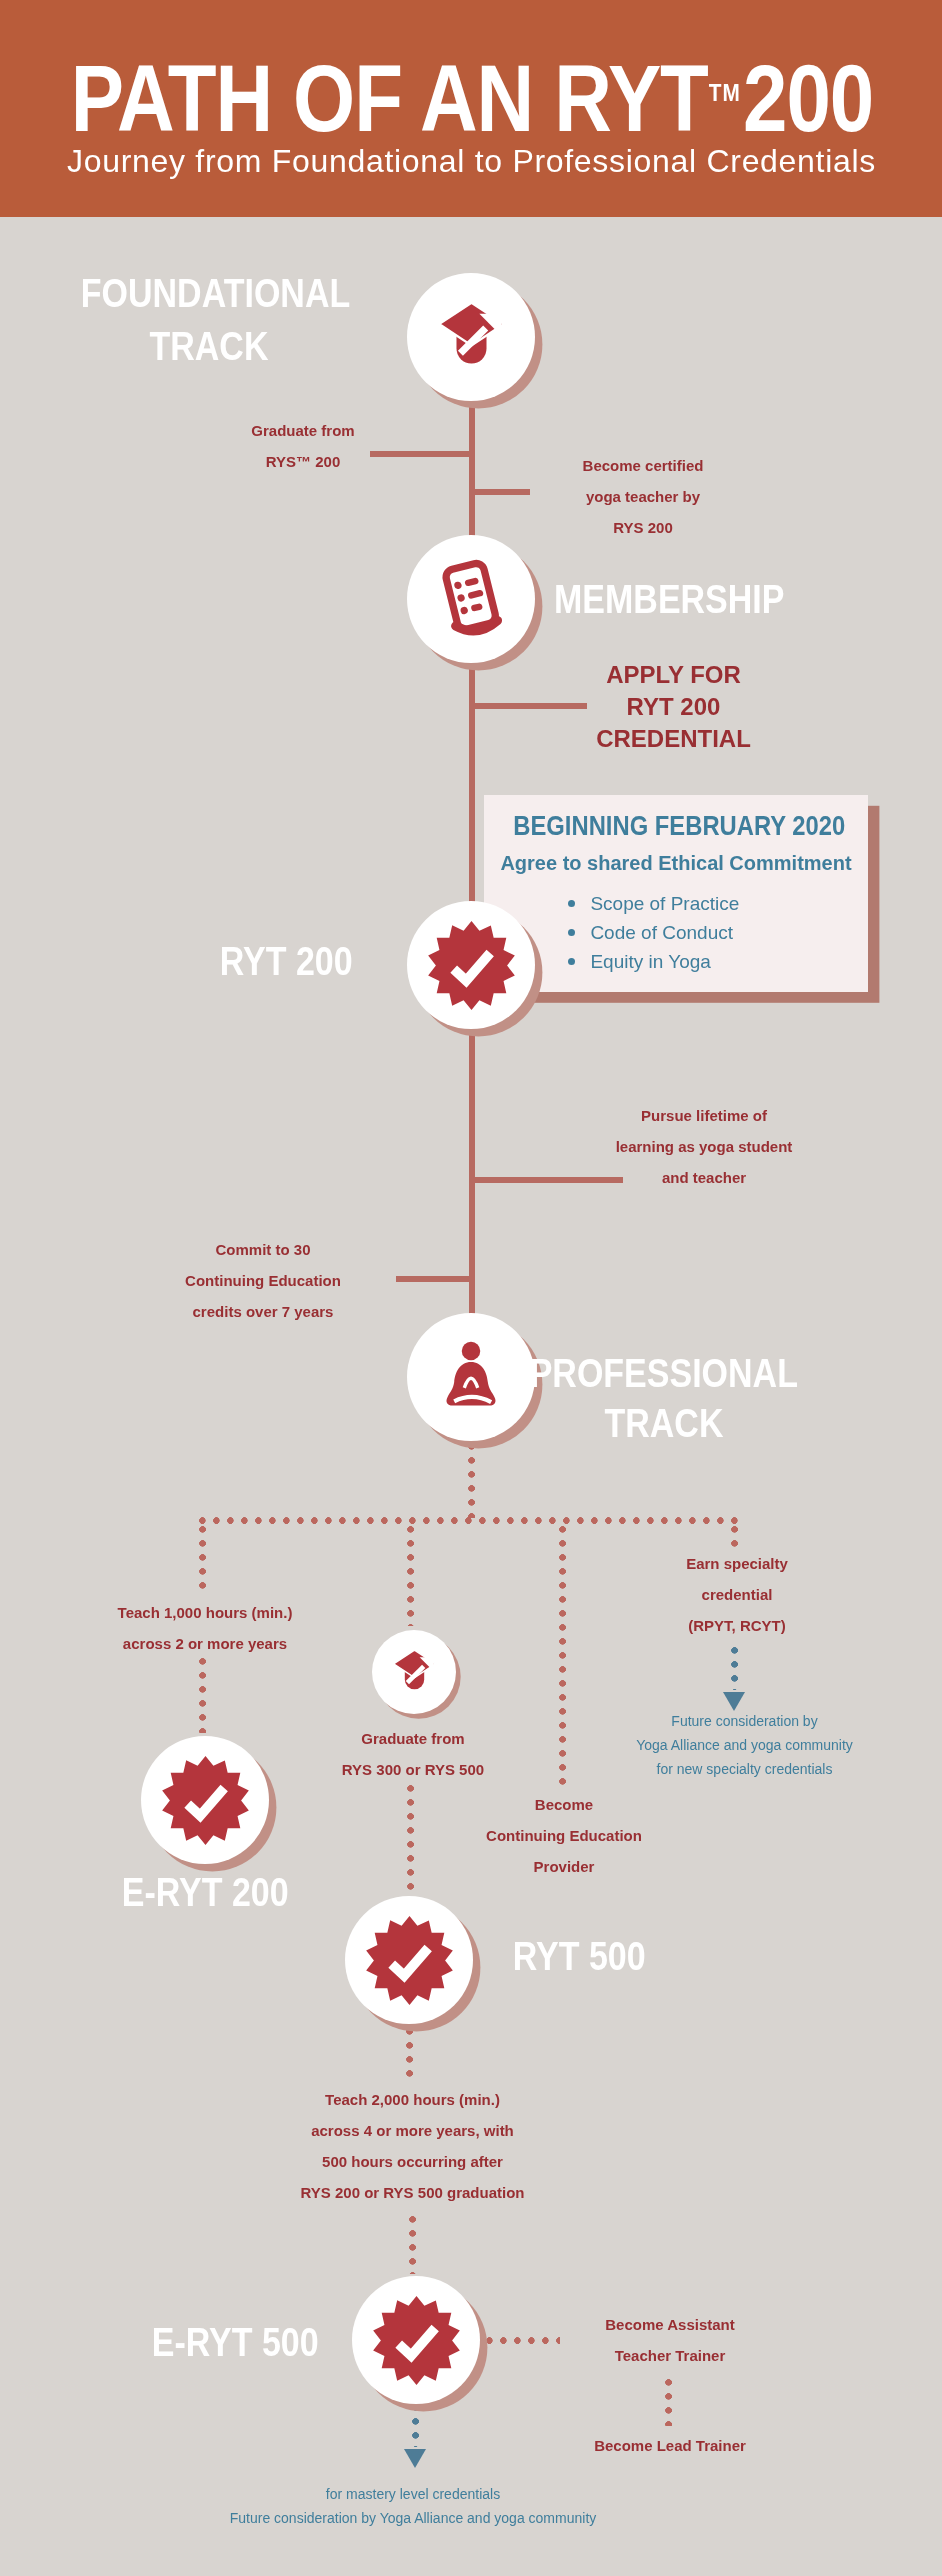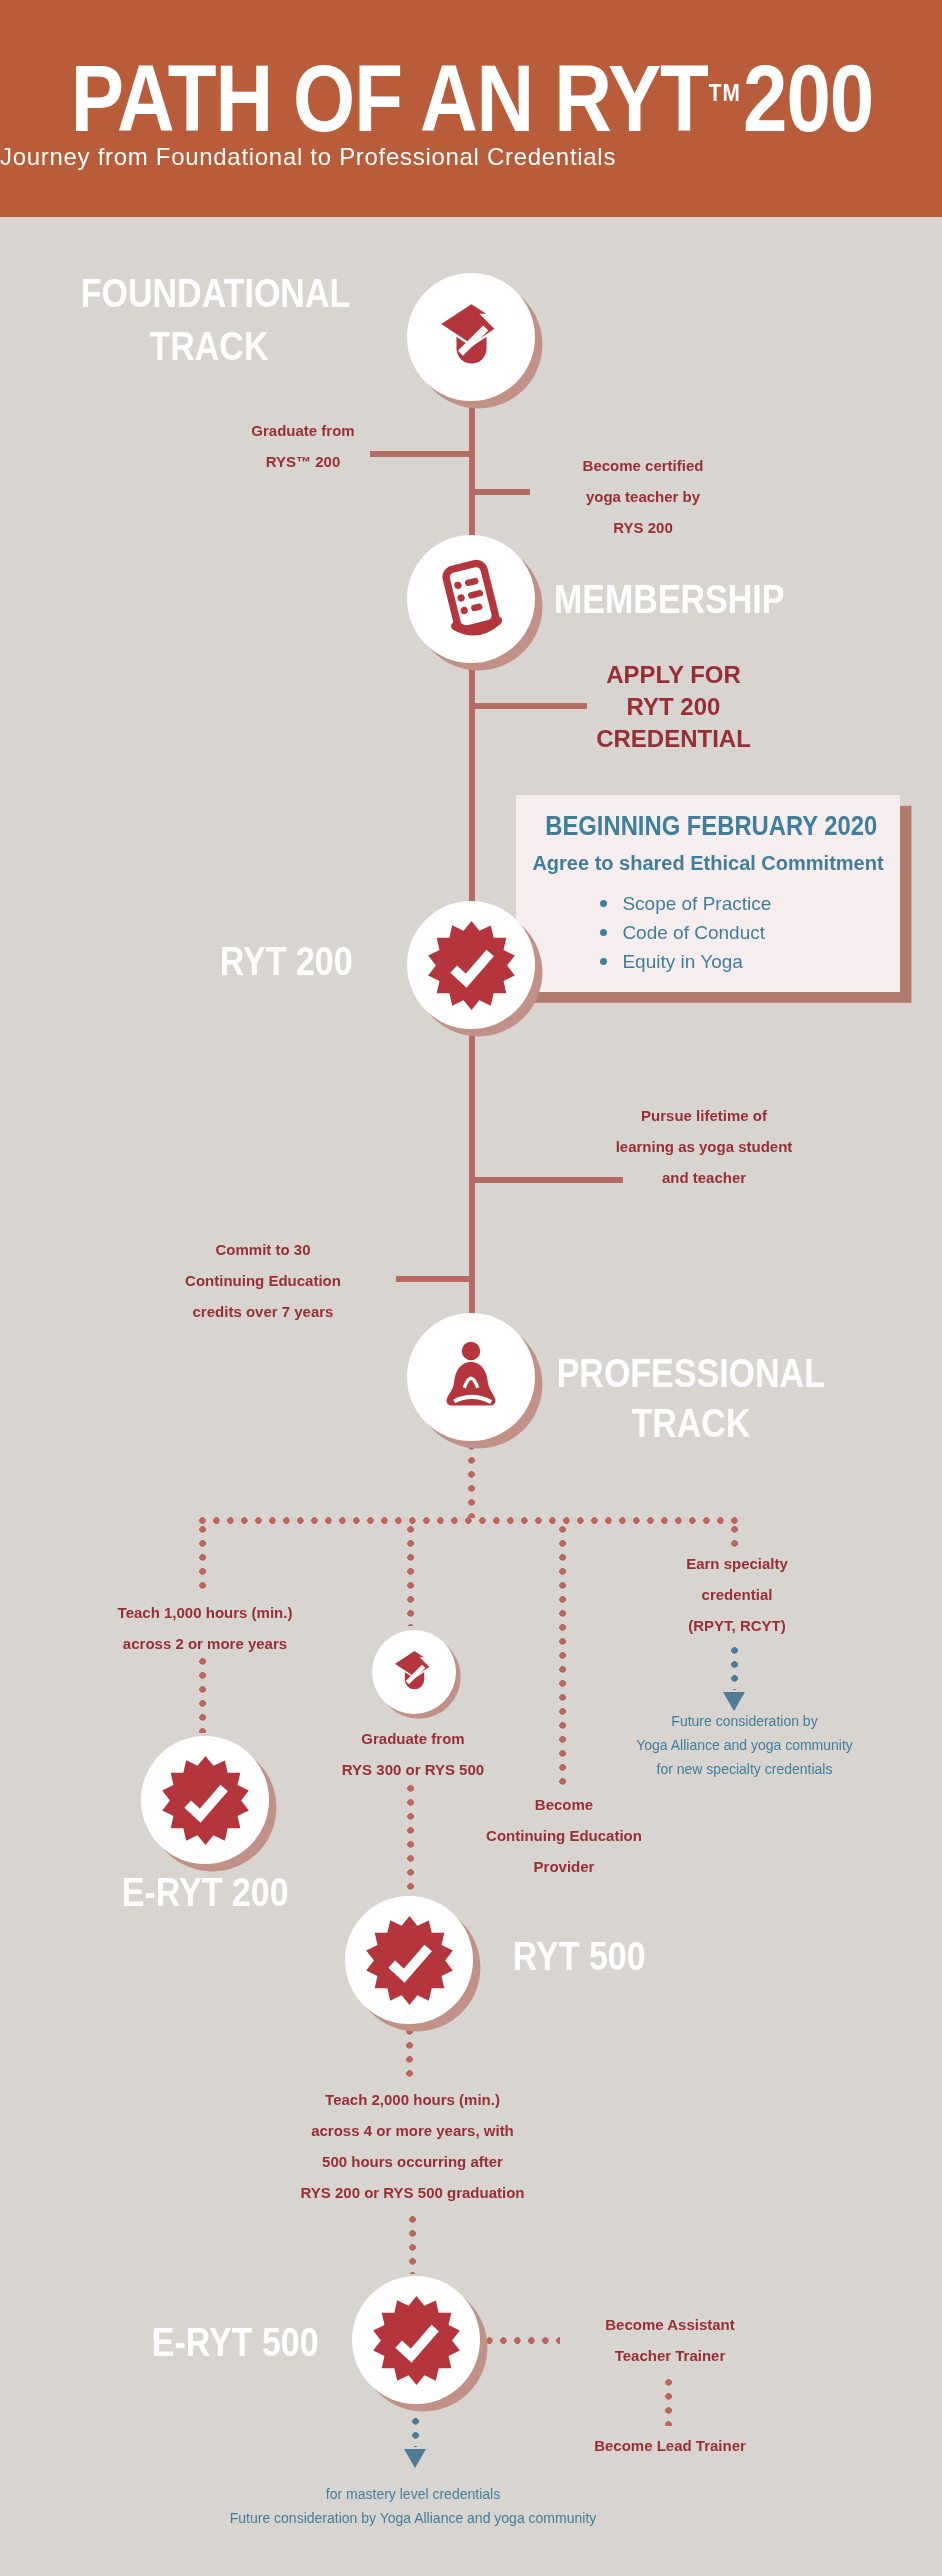--- a/index.html
+++ b/index.html
@@ -6,22 +6,22 @@
   .page{
     position:relative;width:943px;height:2576px;overflow:hidden;
     background:var(--page_bg,#d8d4d0);
     font-family:"Liberation Sans", sans-serif;
   }
   
   .header{position:absolute;left:0;top:0;width:943px;height:217px;background:var(--header_bg,#b95c3a);}
   .title{position:absolute;left:0;top:46px;width:943px;margin:0;text-align:center;
          color:#fff;font-size:94px;font-weight:bold;line-height:94px;letter-spacing:-1.3px;white-space:nowrap;}
   .tm{font-size:.26em;vertical-align:text-top;position:relative;top:-.02em;margin:0 .10em 0 .05em;letter-spacing:1.3px;}
-  .subtitle{position:absolute;left:0;top:143px;width:943px;color:#fff;
-            font-size:24px;letter-spacing:0.7px;}
+  .subtitle{position:absolute;left:0;top:143px;width:943px;text-align:center;color:#fff;
+            font-size:32px;letter-spacing:0.7px;}
   .sq{display:inline-block;transform:scaleX(.85);transform-origin:center;}
   .sq.ol{transform-origin:left center;}
   
   .sline{position:absolute;background:var(--line,#b76a61);}
   .rdots{position:absolute;
     background-image:radial-gradient(circle at 3.4px 3.4px,var(--dot_red,#bb675e) 3px,transparent 3.5px);}
   .tdots{position:absolute;
     background-image:radial-gradient(circle at 3.4px 3.4px,var(--steel,#4e7c96) 3px,transparent 3.5px);}
   .vd{width:6.7px;background-size:6.7px 14px;background-repeat:repeat-y;}
   .hd{height:6.7px;background-size:14px 6.7px;background-repeat:repeat-x;}
@@ -36,21 +36,21 @@
   .icon-red{color:var(--icon_red,#b4353c);}
   
   .wlabel{position:absolute;color:#fff;font-weight:bold;font-size:40px;line-height:53px;
           text-align:center;white-space:nowrap;}
   .note{position:absolute;color:var(--dark_red,#992f33);font-weight:bold;font-size:15px;
         line-height:31px;text-align:center;white-space:nowrap;}
   .note.big{font-size:24px;line-height:32px;}
   .tnote{position:absolute;color:var(--teal,#3f7e9c);font-size:14px;line-height:24px;
          text-align:center;white-space:nowrap;}
   
-  .ebox{position:absolute;left:516px;top:795px;width:384px;height:197px;
+  .ebox{position:absolute;left:484px;top:795px;width:384px;height:197px;
         background:var(--box_bg,#f6eeee);box-shadow:11.4px 10.8px 0 var(--box_shadow,#b27a6f);}
   .ebox-heading{position:absolute;left:0;top:16px;width:384px;text-align:center;
         color:var(--teal,#3f7e9c);font-weight:bold;font-size:28px;line-height:30px;white-space:nowrap;}
   .ebox-sub{position:absolute;left:0;top:55px;width:384px;text-align:center;
         color:var(--teal,#3f7e9c);font-weight:bold;font-size:20px;line-height:27px;white-space:nowrap;}
   .ebox-bullets{position:absolute;left:84px;top:94px;margin:0;padding:0;list-style:none;}
   .ebox-bullets li{height:29px;display:flex;align-items:center;color:var(--teal,#3f7e9c);
         font-size:19px;white-space:nowrap;}
   .bdot{width:7.4px;height:7.4px;border-radius:50%;background:var(--teal,#3f7e9c);
         margin-right:15px;flex:0 0 auto;}
@@ -181,21 +181,21 @@
         <use href="#seal"></use>
       </svg>
   </div>
 
   <div class="wlabel" style="left:57px;top:267px;width:303px;">
     <div><span class="sq">FOUNDATIONAL</span></div>
     <div><span class="sq">TRACK</span></div>
   </div>
   <div class="wlabel" style="left:554px;top:573px;"><span class="sq ol">MEMBERSHIP</span></div>
   <div class="wlabel" style="left:162px;top:935px;width:249px;"><span class="sq">RYT 200</span></div>
-  <div class="wlabel" style="left:532px;top:1348px;width:317px;line-height:50px;">
+  <div class="wlabel" style="left:505px;top:1348px;width:317px;line-height:50px;">
     <div><span class="sq">PROFESSIONAL</span></div>
     <div><span class="sq">TRACK</span></div>
   </div>
   <div class="wlabel" style="left:64px;top:1866px;width:283px;"><span class="sq">E-RYT 200</span></div>
   <div class="wlabel" style="left:441px;top:1930px;width:276px;"><span class="sq">RYT 500</span></div>
   <div class="wlabel" style="left:94px;top:2316px;width:283px;"><span class="sq">E-RYT 500</span></div>
 
   <div class="note" style="left:192px;top:415px;width:222px;">
     <div>Graduate from</div>
     <div>RYS™ 200</div>

